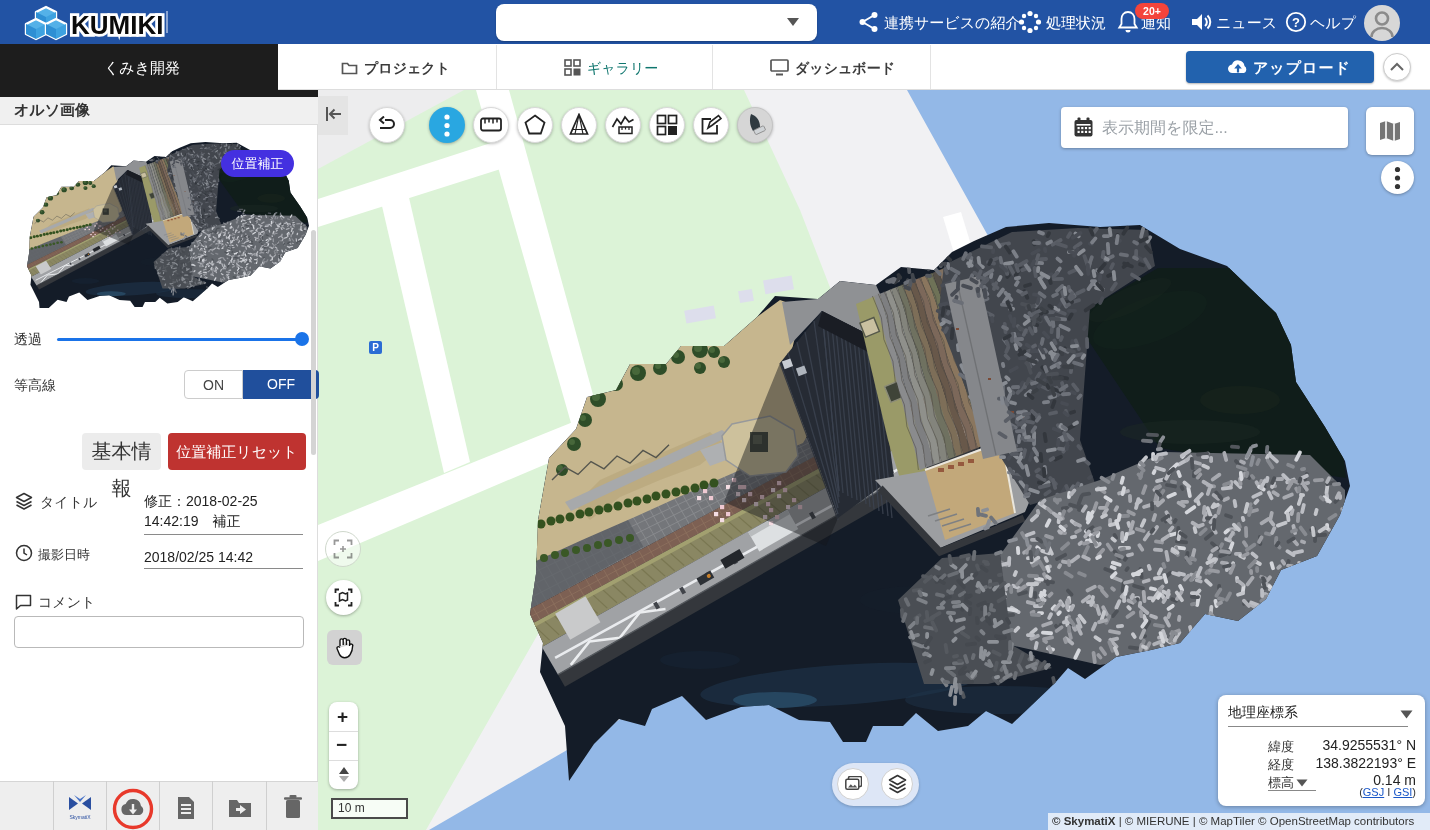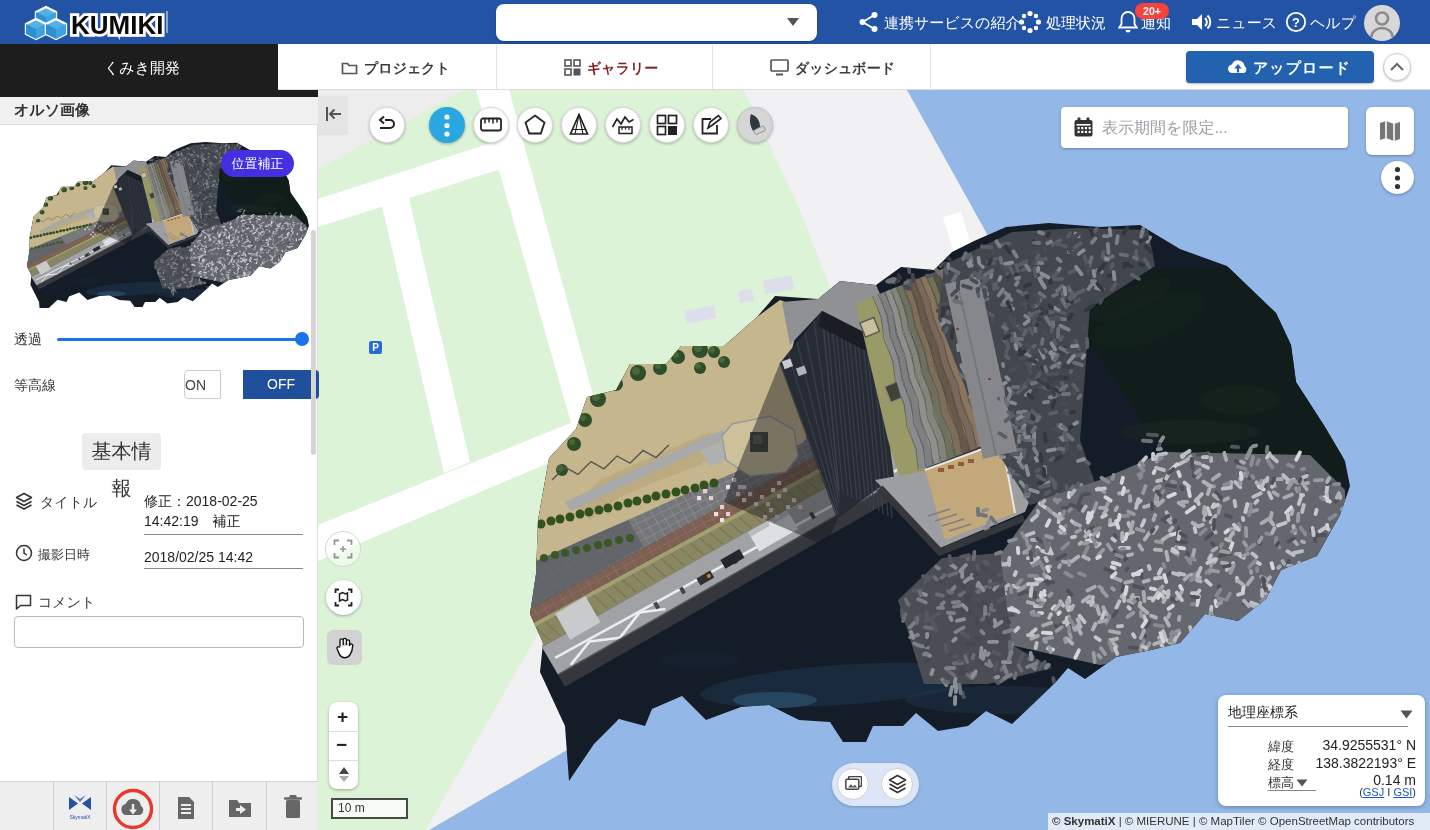--- a/index.html
+++ b/index.html
@@ -1985,21 +1985,21 @@
 <div class="abs" style="left:364px;top:60px;font-size:14px;color:#3b3b3b;font-weight:bold;">プロジェクト</div>
 
 <svg class="abs" style="left:564px;top:59px;" width="17" height="17" viewBox="0 0 17 17">
  <g fill="none" stroke="#555" stroke-width="1.6">
         <rect x="1" y="1" width="6" height="6"></rect>
         <rect x="10" y="1" width="6" height="6"></rect>
  <rect x="1" y="10" width="6" height="6"></rect>
       </g>
       <rect x="9.5" y="9.5" width="7" height="7" fill="#555"></rect>
     </svg>
-<div class="abs" style="left:587px;top:60px;font-size:14px;color:#7f1d1d;font-weight:bold;text-align:center;">ギャラリー</div>
+<div class="abs" style="left:587px;top:60px;font-size:14px;color:#0f766e;font-weight:normal;text-align:center;">ギャラリー</div>
 
 <svg class="abs" style="left:770px;top:59px;" width="19" height="17" viewBox="0 0 19 17">
  <rect x="1" y="1" width="17" height="11" rx="1" fill="none" stroke="#555" stroke-width="1.7"></rect>
  <rect x="6" y="14.5" width="7" height="2" fill="#555"></rect>
     </svg>
 <div class="abs" style="left:795px;top:60px;font-size:14px;color:#3b3b3b;font-weight:bold;">ダッシュボード</div>
 
 <div class="abs" style="left:1186px;top:51px;width:188px;height:32px;background:#2262ae;border-radius:4px;box-shadow:0 1px 2px rgba(0,0,0,.3);"></div>
 <svg class="abs" style="left:1227px;top:59px;" width="22" height="17" viewBox="0 0 22 17">
  <path d="M17.5 7A6.5 6.5 0 005 5.5 4.2 4.2 0 005.5 14h11.5a4 4 0 00.5-7z" fill="#fff"></path>
@@ -2020,24 +2020,25 @@
 <svg class="abs" style="left:27px;top:142px;" width="282" height="166" viewBox="530 223 820 522" preserveAspectRatio="none">
       <use href="#orthoart"></use>
     </svg>
 <div class="abs" style="left:221px;top:150px;width:73px;height:27px;background:#4430e0;border-radius:14px;color:#fff;font-size:13px;text-align:center;line-height:27px;">位置補正</div>
 
 <div class="abs" style="left:14px;top:331px;font-size:14px;color:#333;">透過</div>
 <div class="abs" style="left:57px;top:338px;width:246px;height:3px;background:#1a73e8;border-radius:2px;"></div>
 <div class="abs" style="left:295px;top:332px;width:14px;height:14px;background:#1a73e8;border-radius:50%;"></div>
 
 <div class="abs" style="left:14px;top:377px;font-size:14px;color:#333;">等高線</div>
-<div class="abs" style="left:184px;top:370px;width:37px;height:29px;background:#fff;border:1px solid #ccc;border-radius:4px 0 0 4px;color:#444;font-size:14px;line-height:29px;">ON</div>
+<div class="abs" style="left:184px;top:370px;width:59px;height:29px;background:#fff;border:1px solid #ccc;border-radius:4px 0 0 4px;color:#444;font-size:14px;text-align:center;line-height:29px;">ON</div>
 <div class="abs" style="left:243px;top:370px;width:76px;height:29px;background:#204f9c;border-radius:0 4px 4px 0;color:#fff;font-size:14px;text-align:center;line-height:29px;">OFF</div>
 
 <div class="abs" style="left:82px;top:433px;width:79px;height:37px;background:#ececec;border-radius:4px;color:#333;font-size:20px;text-align:center;line-height:37px;">基本情報</div>
+<div class="abs" style="left:168px;top:433px;width:138px;height:37px;background:#bf3330;border-radius:4px;color:#fff;font-size:15px;text-align:center;line-height:37px;">位置補正リセット</div>
 
 <svg class="abs" style="left:15px;top:492px;" width="18" height="18" viewBox="0 0 18 18">
  <g fill="none" stroke="#333" stroke-width="1.5" stroke-linejoin="round">
  <polygon points="9,1.5 16.5,5.5 9,9.5 1.5,5.5"></polygon>
         <polyline points="16.5,9.5 9,13.5 1.5,9.5"></polyline>
         <polyline points="16.5,13 9,17 1.5,13"></polyline>
       </g>
     </svg>
 <div class="abs" style="left:40px;top:494px;font-size:14px;color:#333;">タイトル</div>
 <div class="abs" style="left:144px;top:493px;font-size:14px;color:#222;">修正：2018-02-25</div>

